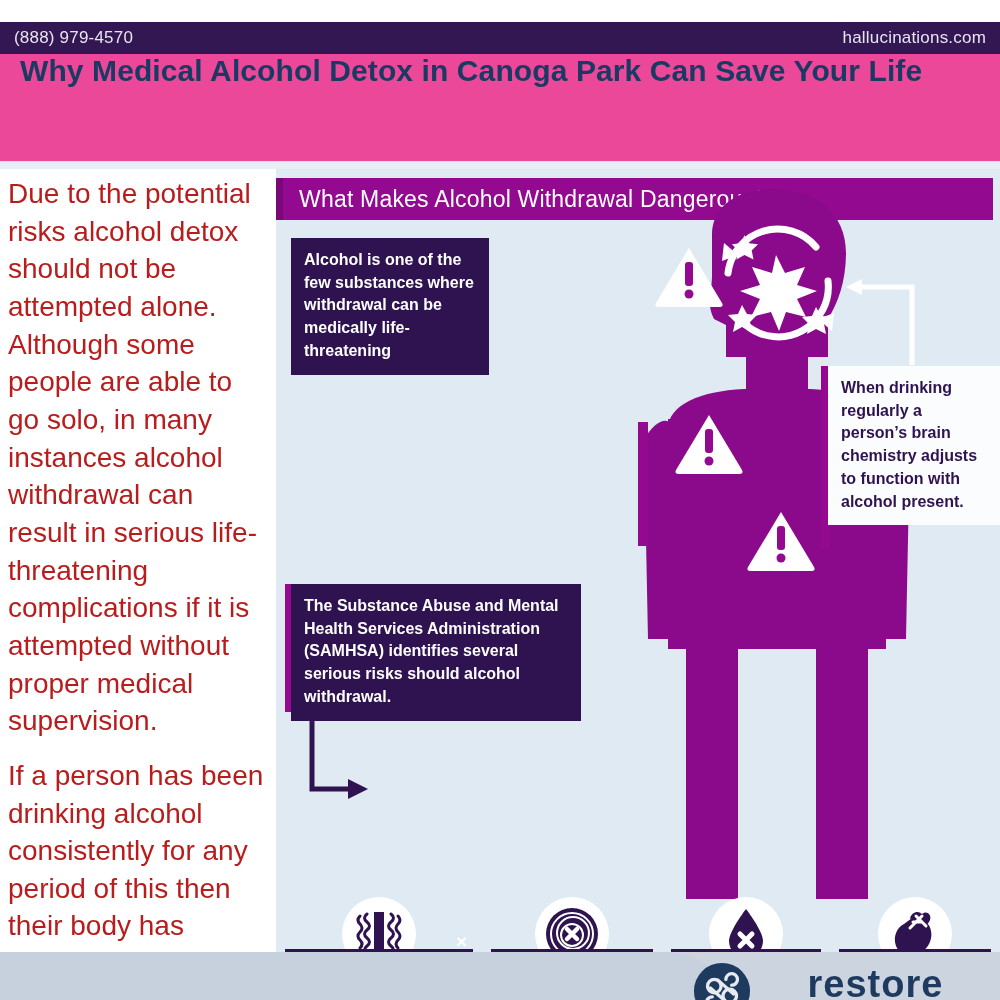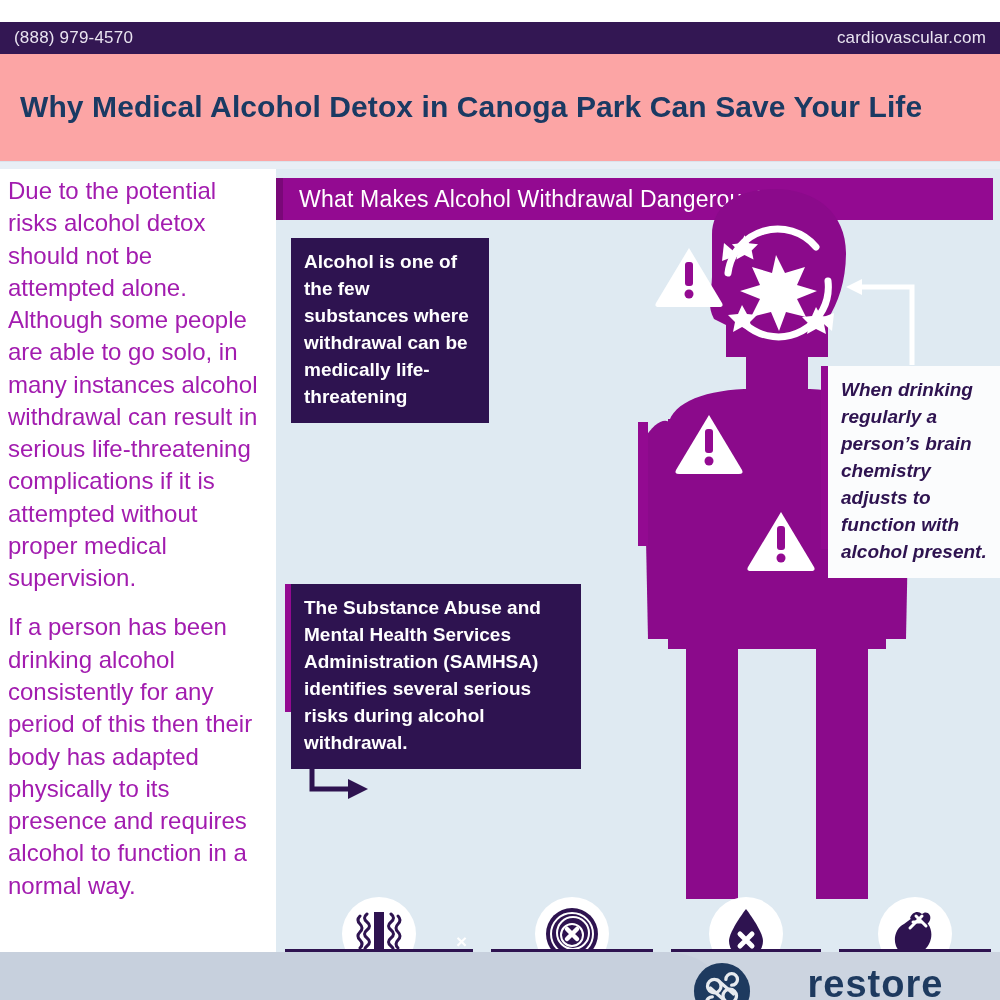--- a/index.html
+++ b/index.html
@@ -17,40 +17,40 @@
     background:#331753; color:#ffffff;
     display:flex; align-items:center; justify-content:space-between;
     padding:0 14px;
     font-size:17px; letter-spacing:.2px;
   }
   .topbar span { color:#e9e4f0; }
 
   
   .headline {
     position:absolute; left:0; top:32px; width:1000px; height:107px;
-    display:flex; align-items:center; padding:0 20px;
-    background:#fca5a5;
+    display:flex; align-items:flex-start; padding:0 20px;
+    background:#ec4899;
   }
   .headline h1 {
     font-size:30px; font-weight:600; color:#1a3a63;
     letter-spacing:.1px; line-height:1.15;
   }
   .hairline {
     position:absolute; left:0; top:139px; width:1000px; height:8px;
     background:#e8eef5; border-top:1px solid #dbe3ec;
   }
 
   
   .leftcol {
     position:absolute; left:0; top:147px; width:276px; height:783px;
     background:#ffffff; padding:6px 12px 0 8px;
     overflow:hidden;
   }
   .leftcol p {
-    font-size:24px; line-height:1.345; color:#a21caf;
+    font-size:28px; line-height:1.345; color:#b91c1c;
     margin-bottom:17px; font-weight:400;
   }
 
   
   .info {
     position:absolute; left:276px; top:147px; width:724px; height:783px;
     background:#dfeaf2; overflow:hidden;
   }
   .info-head {
     position:absolute; left:7px; top:9px; width:710px; height:42px;
@@ -62,26 +62,26 @@
     position:absolute; left:0; top:9px; width:7px; height:42px; background:#7a0878;
   }
 
   
   .silhouette { position:absolute; left:0; top:0; width:724px; height:783px; }
 
   
   .cbox { position:absolute; padding:11px 13px 12px 13px; }
   .cbox.dark { background:#2e1350; color:#ffffff; }
   .cbox.light { background:#fbfcfd; color:#2e1350; }
-  .cbox p { font-size:19px; line-height:1.42; font-weight:bold; }
+  .cbox p { font-size:16px; line-height:1.42; font-weight:bold; }
 
   #box-substances { left:15px; top:69px; width:198px; }
   #box-hyperactive { left:108px; top:245px; width:254px;
                      box-shadow: 6px 6px 0 0 rgba(0,0,0,0); }
-  #box-chemistry  { left:552px; top:197px; width:172px;font-style:italic; }
+  #box-chemistry  { left:552px; top:197px; width:172px; }
   #box-samhsa     { left:15px; top:415px; width:290px; }
 
   .tab-accent { position:absolute; background:#930a91; }
 
   
   .tri { position:absolute; }
 
   
   .risk { position:absolute; width:auto; }
   .risk .disc {
@@ -127,21 +127,21 @@
     font-size:11.5px; color:#33506f; letter-spacing:2.1px; margin-top:3px;text-align:right;
   }
 </style>
 </head>
 <body>
 
 <div class="page">
 
   <div class="topbar">
     <span>(888) 979-4570</span>
-    <span>cardiovascular.com</span>
+    <span>hallucinations.com</span>
   </div>
 
   <div class="headline">
     <h1>Why Medical Alcohol Detox in Canoga Park Can Save Your Life</h1>
   </div>
   <div class="hairline"></div>
 
   <div class="leftcol">
     <p>Due to the potential risks alcohol detox should not be attempted alone. Although some people are able to go solo, in many instances alcohol withdrawal can result in serious life-threatening complications if it is attempted without proper medical supervision.</p>
     <p>If a person has been drinking alcohol consistently for any period of this then their body has adapted physically to its presence and requires alcohol to function in a normal way.</p>
@@ -228,21 +228,21 @@
 
     <div class="tab-accent" style="left:362px; top:253px; width:10px; height:124px;"></div>
 
     <div class="tab-accent" style="left:545px; top:197px; width:9px; height:183px;"></div>
     <div class="cbox light" id="box-chemistry">
       <p>When drinking regularly a person’s brain chemistry adjusts to function with alcohol present.</p>
     </div>
 
     <div class="tab-accent" style="left:9px; top:415px; width:7px; height:128px; background:#930a91;"></div>
     <div class="cbox dark" id="box-samhsa">
-      <p>The Substance Abuse and Mental Health Services Administration (SAMHSA) identifies several serious risks during alcohol withdrawal.</p>
+      <p>The Substance Abuse and Mental Health Services Administration (SAMHSA) identifies several serious risks should alcohol withdrawal.</p>
     </div>
 
     <div class="smallx" style="left:180px; top:762px;">×</div>
 
     <div class="risk" id="risk-seizures">
       <div class="disc">
         <svg width="48" height="50" viewBox="0 0 48 50">
           <rect x="19" y="3" width="10" height="44" fill="#2e1350"></rect>
           <g stroke="#2e1350" stroke-width="3" fill="none" stroke-linecap="round">
             <path d="M12 5 q-5 4 0 8 q5 4 0 8 q-5 4 0 8 q5 4 0 8 q-5 4 0 8"></path>

